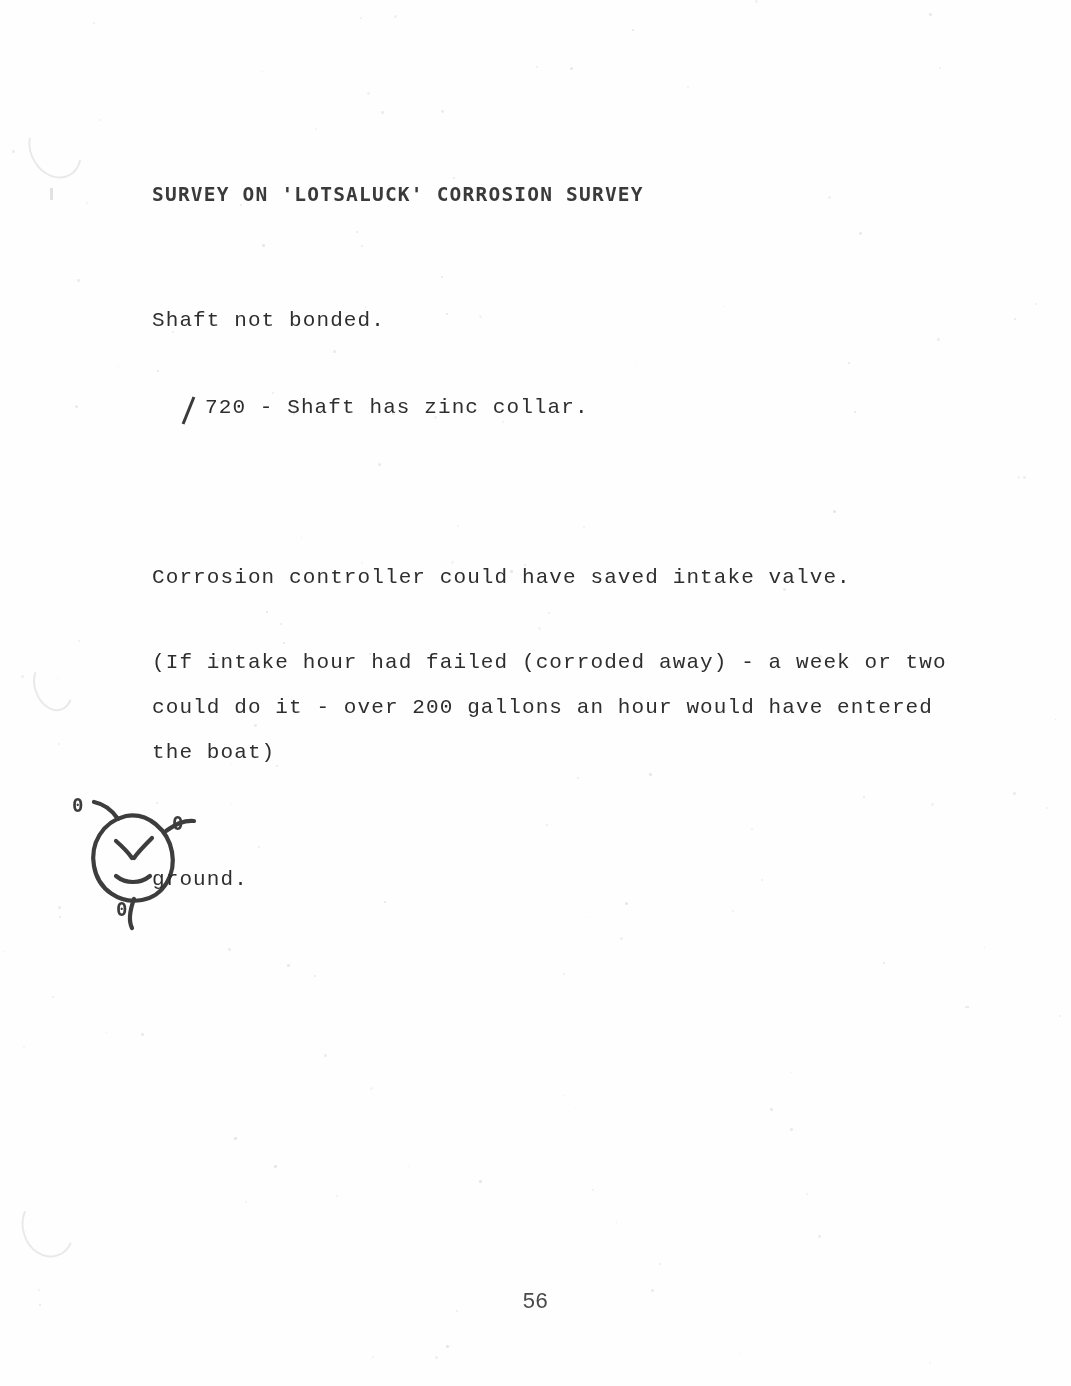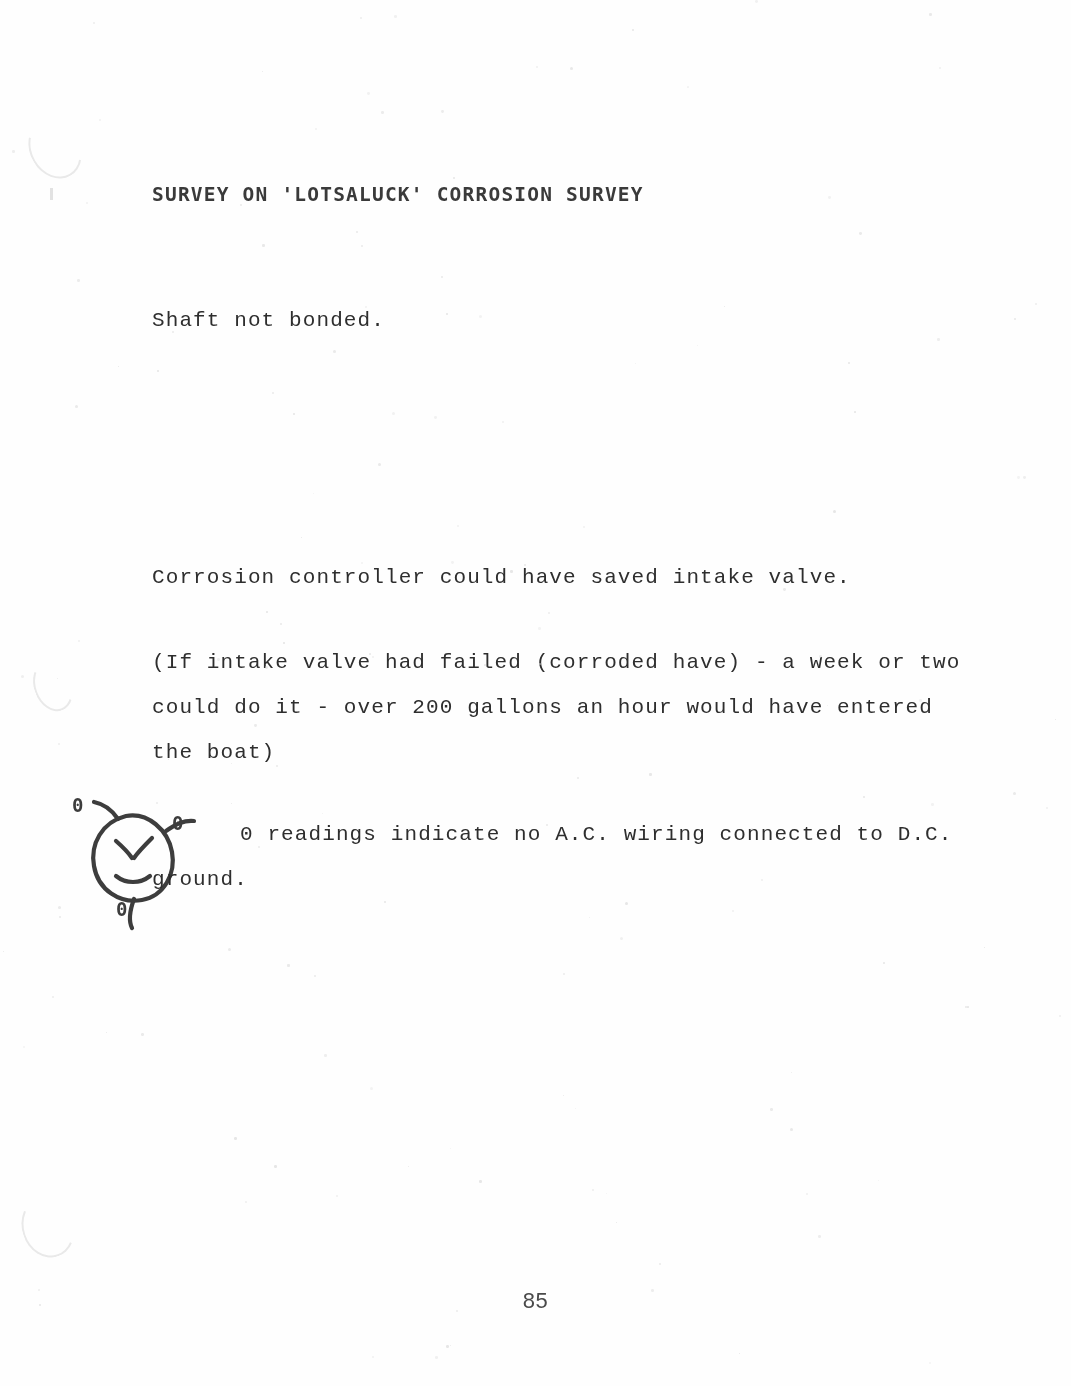--- a/index.html
+++ b/index.html
@@ -152,25 +152,28 @@
   <div class="arc arc-a"></div>
   <div class="arc arc-b"></div>
   <div class="arc arc-c"></div>
   <div class="tick-a"></div>
 
   <div class="doc-title">SURVEY ON 'LOTSALUCK' CORROSION SURVEY</div>
 
 
   <div class="line" style="left:152px; top:309px;">Shaft not bonded.</div>
 
+  <div class="line" style="left:178px; top:396px;">
+    <span class="sym sym-slash"></span><span>720 - Shaft has zinc collar.</span>
+  </div>
 
 
   <div class="line" style="left:152px; top:566px;">Corrosion controller could have saved intake valve.</div>
 
-  <div class="line" style="left:152px; top:651px; width:772px; text-align:justify;">(If intake valve had failed (corroded have) - a week or two</div>
+  <div class="line" style="left:152px; top:651px; width:772px; text-align:justify;">(If intake hour had failed (corroded away) - a week or two</div>
   <div class="line" style="left:152px; top:696px; width:772px; text-align:justify;">could do it - over 200 gallons an hour would have entered</div>
   <div class="line" style="left:152px; top:741px;">the boat)</div>
 
   <div class="meter-sketch">
     <svg width="190" height="148" viewBox="0 0 190 148" aria-hidden="true">
       <g fill="none" stroke="#3d3d3d" stroke-width="4.2" stroke-linecap="round">
 
         <path d="M 60 30 C 36 36 24 58 28 80 C 32 104 54 118 76 114
                  C 98 110 110 88 106 66 C 102 44 82 26 60 30 Z"></path>
 
@@ -183,24 +186,23 @@
         <path d="M 50 55 C 58 62 62 66 66 72"></path>
         <path d="M 86 52 C 78 60 72 66 68 72"></path>
         <path d="M 50 90 C 60 98 74 98 84 90"></path>
       </g>
     </svg>
     <span class="meter-zero mz-left">0</span>
     <span class="meter-zero mz-right">0</span>
     <span class="meter-zero mz-bot">0</span>
   </div>
 
-  <div class="line" style="left:240px; top:823px; width:684px; text-align:justify;">0 readings indicate no A.C. wiring connected to D.C.</div>
   <div class="line" style="left:152px; top:868px;">ground.</div>
 
-  <div class="folio">85</div>
+  <div class="folio">56</div>
 
 <div class="speck" style="width: 2.2px; height: 2.2px; left: 751px; top: 828px; opacity: 0.42;"></div>
     <div class="speck" style="width: 2.1px; height: 2.1px; left: 293px; top: 413px; opacity: 0.64;"></div>
     <div class="speck" style="width: 3px; height: 3px; left: 620px; top: 937px; opacity: 0.35;"></div>
     <div class="speck" style="width: 1.6px; height: 1.6px; left: 1035px; top: 303px; opacity: 0.39;"></div>
     <div class="speck" style="width: 2.6px; height: 2.6px; left: 770px; top: 1108px; opacity: 0.5;"></div>
     <div class="speck" style="width: 1.3px; height: 1.3px; left: 3px; top: 951px; opacity: 0.57;"></div>
     <div class="speck" style="width: 1.3px; height: 1.3px; left: 450px; top: 1345px; opacity: 0.52;"></div>
     <div class="speck" style="width: 2.9px; height: 2.9px; left: 254px; top: 724px; opacity: 0.54;"></div>
     <div class="speck" style="width: 2.5px; height: 2.5px; left: 937px; top: 338px; opacity: 0.4;"></div>

